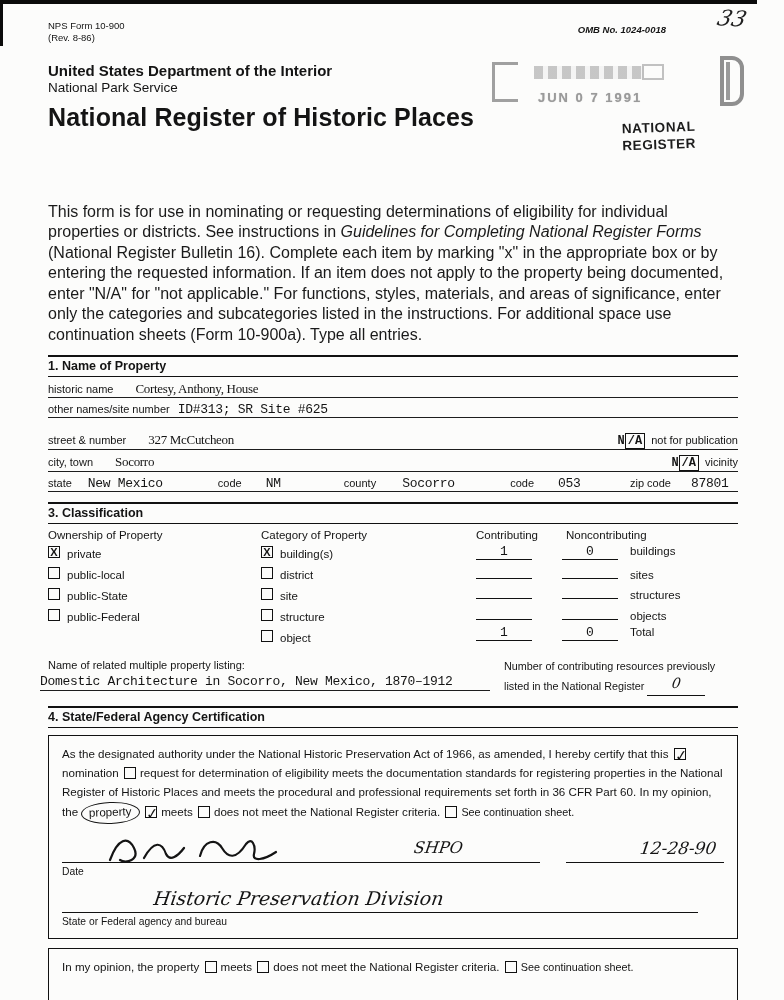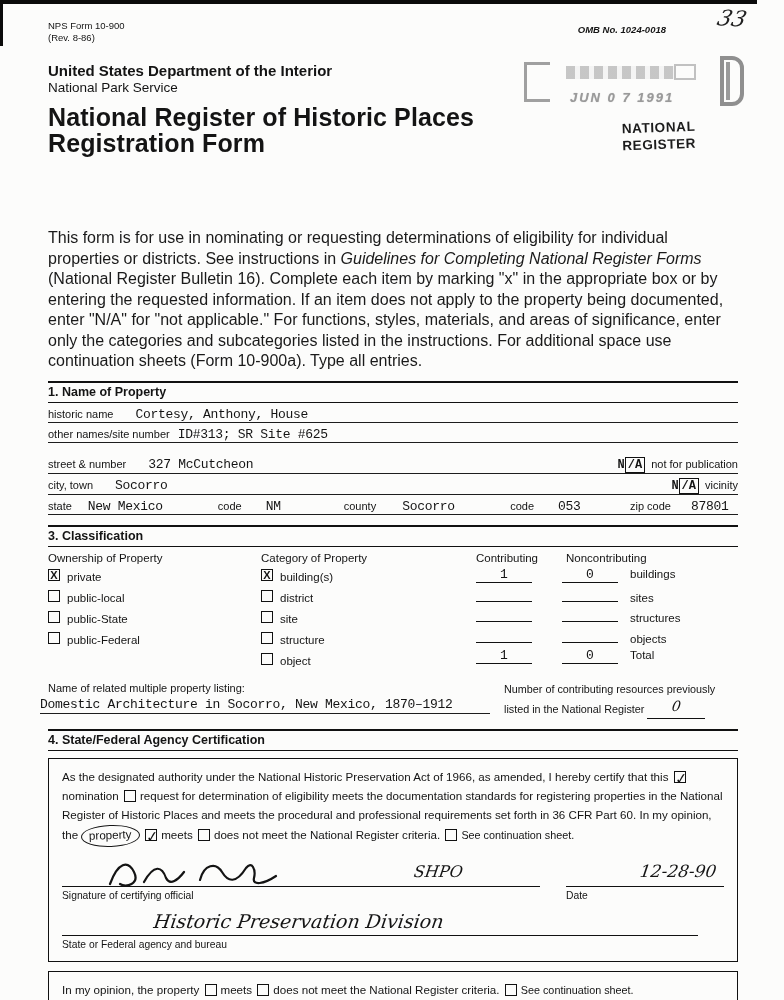--- a/index.html
+++ b/index.html
@@ -23,37 +23,37 @@
   .corner-num { position: absolute; top: 6px; right: 38px; font-size: 22px; color: #222; transform: rotate(4deg) skewX(-12deg); }
 
   .meta-left { font-size: 9.5px; line-height: 1.3; }
   .meta-omb { position: absolute; top: 24px; right: 118px; font-size: 9.5px; font-weight: bold; font-style: italic; }
 
   .dept { margin-top: 17px; font-size: 15px; font-weight: bold; }
   .agency { font-size: 13.5px; margin-top: 1px; }
   .title { margin-top: 9px; font-size: 25px; font-weight: bold; line-height: 1.05; letter-spacing: 0.1px; width: 430px; }
 
   
-  .rstamp { position: absolute; top: 56px; right: 40px; width: 220px; height: 56px; color: #9b9b9b; font-style: italic; }
+  .rstamp { position: absolute; top: 56px; right: 40px; width: 252px; height: 56px; color: #9b9b9b; }
   .rs-bracket { position: absolute; left: 0; top: 6px; width: 26px; height: 40px; border: 3px solid #a0a0a0; border-right: none; }
   .rs-blob1 { position: absolute; left: 42px; top: 10px; width: 110px; height: 13px; background: repeating-linear-gradient(90deg,#b9b9b9 0 9px,#f2f2f2 9px 14px); opacity:.8; }
   .rs-blob2 { position: absolute; left: 150px; top: 8px; width: 22px; height: 16px; border: 2px solid #a8a8a8; opacity:.7; }
   .rs-date { position: absolute; left: 46px; top: 34px; font-size: 13px; font-weight: bold; letter-spacing: 2px; color: #9a9a9a; text-shadow: 0 0 1px #bbb; }
   .rs-d { position: absolute; right: 0; top: 0; width: 24px; height: 50px; border: 4px solid #8f8f8f; border-radius: 0 12px 12px 0; }
   .rs-d::after { content:""; position:absolute; left:2px; top:2px; bottom:2px; width:4px; background:#9a9a9a; }
   .nat-reg { position: absolute; top: 120px; right: 88px; text-align: center; font-size: 13.5px; font-weight: bold; letter-spacing: 0.6px; line-height: 1.25; transform: rotate(-2deg); color: #1c1c1c; }
 
   .instructions { margin-top: 72px; font-size: 16px; line-height: 1.28; color: #1a1a1a; }
 
   .sec { margin-top: 10px; }
   .sec-head { font-weight: bold; font-size: 12.5px; border-top: 2.6px solid #111; border-bottom: 1.9px solid #111; padding: 2px 0 3px; }
 
   .frow { display: flex; align-items: baseline; border-bottom: 1.6px solid #1d1d1d; padding-top: 4px; min-height: 19px; }
   .flabel { font-size: 11px; white-space: nowrap; }
-  .fval { margin-left: 22px; }
+  .fval { margin-left: 22px; font-family: Liberation Serif, serif; }
 
   .na-wrap { margin-left: auto; display: flex; align-items: baseline; white-space: nowrap; }
   .na-n { font-family: "Liberation Mono", monospace; font-size: 12px; font-weight: bold; }
   .na-box { font-family: "Liberation Mono", monospace; font-size: 12px; font-weight: bold; border: 1.6px solid #111; padding: 0 2px; margin-right: 6px; }
 
   .staterow { display: flex; align-items: baseline; border-bottom: 1.6px solid #1d1d1d; padding-top: 4px; min-height: 19px; }
 
   .cb { display: inline-block; width: 12px; height: 12px; border: 1.5px solid #111; vertical-align: -2px; position: relative; flex: none; }
   .cb .mk { position: absolute; left: 0; top: -1px; width: 100%; text-align: center; font-size: 11px; font-weight: bold; line-height: 12px; }
   .cb .tick { position: absolute; left: 0; top: -5px; width: 100%; text-align: center; font-size: 15px; transform: rotate(-6deg); font-weight: bold; }
@@ -108,21 +108,20 @@
     <div>NPS Form 10-900</div>
     <div>(Rev. 8-86)</div>
   </div>
   <div class="meta-omb">OMB No. 1024-0018</div>
 
   <div class="dept">United States Department of the Interior</div>
   <div class="agency">National Park Service</div>
 
   <div class="title">
     <div>National Register of Historic Places</div>
-    <div>Registration Form</div>
   </div>
 
   <div class="rstamp">
     <div class="rs-bracket"></div>
     <div class="rs-blob1"></div>
     <div class="rs-blob2"></div>
     <div class="rs-date">JUN 0 7 1991</div>
     <div class="rs-d"></div>
   </div>
   <div class="nat-reg">
@@ -303,21 +302,20 @@
           <svg class="sig-svg" width="300" height="38" viewBox="0 0 300 38">
             <path d="M6 30 C 14 8, 24 6, 30 18 C 36 30, 22 34, 16 30 M 40 28 C 50 10, 58 12, 62 24 C 66 32, 74 26, 80 18 M 96 26 C 100 10, 112 8, 118 18 C 124 28, 132 30, 142 14 C 148 6, 152 16, 150 24 C 148 32, 160 30, 172 22" fill="none" stroke="#141414" stroke-width="2.2" stroke-linecap="round"></path>
           </svg>
           <span class="shpo hand">SHPO</span>
         </div>
         <div class="dateline">
           <span class="hand-date hand">12-28-90</span>
         </div>
       </div>
       <div class="lblrow">
-        <span class="l under-label">Signature of certifying official</span>
         <span class="r under-label">Date</span>
       </div>
       <div class="agencyline">
         <span class="agency-hand hand">Historic Preservation Division</span>
       </div>
       <div class="under-label">State or Federal agency and bureau</div>
     </div>
 
     <div class="certbox" style="margin-top:9px">
       <span>In my opinion, the property</span>

